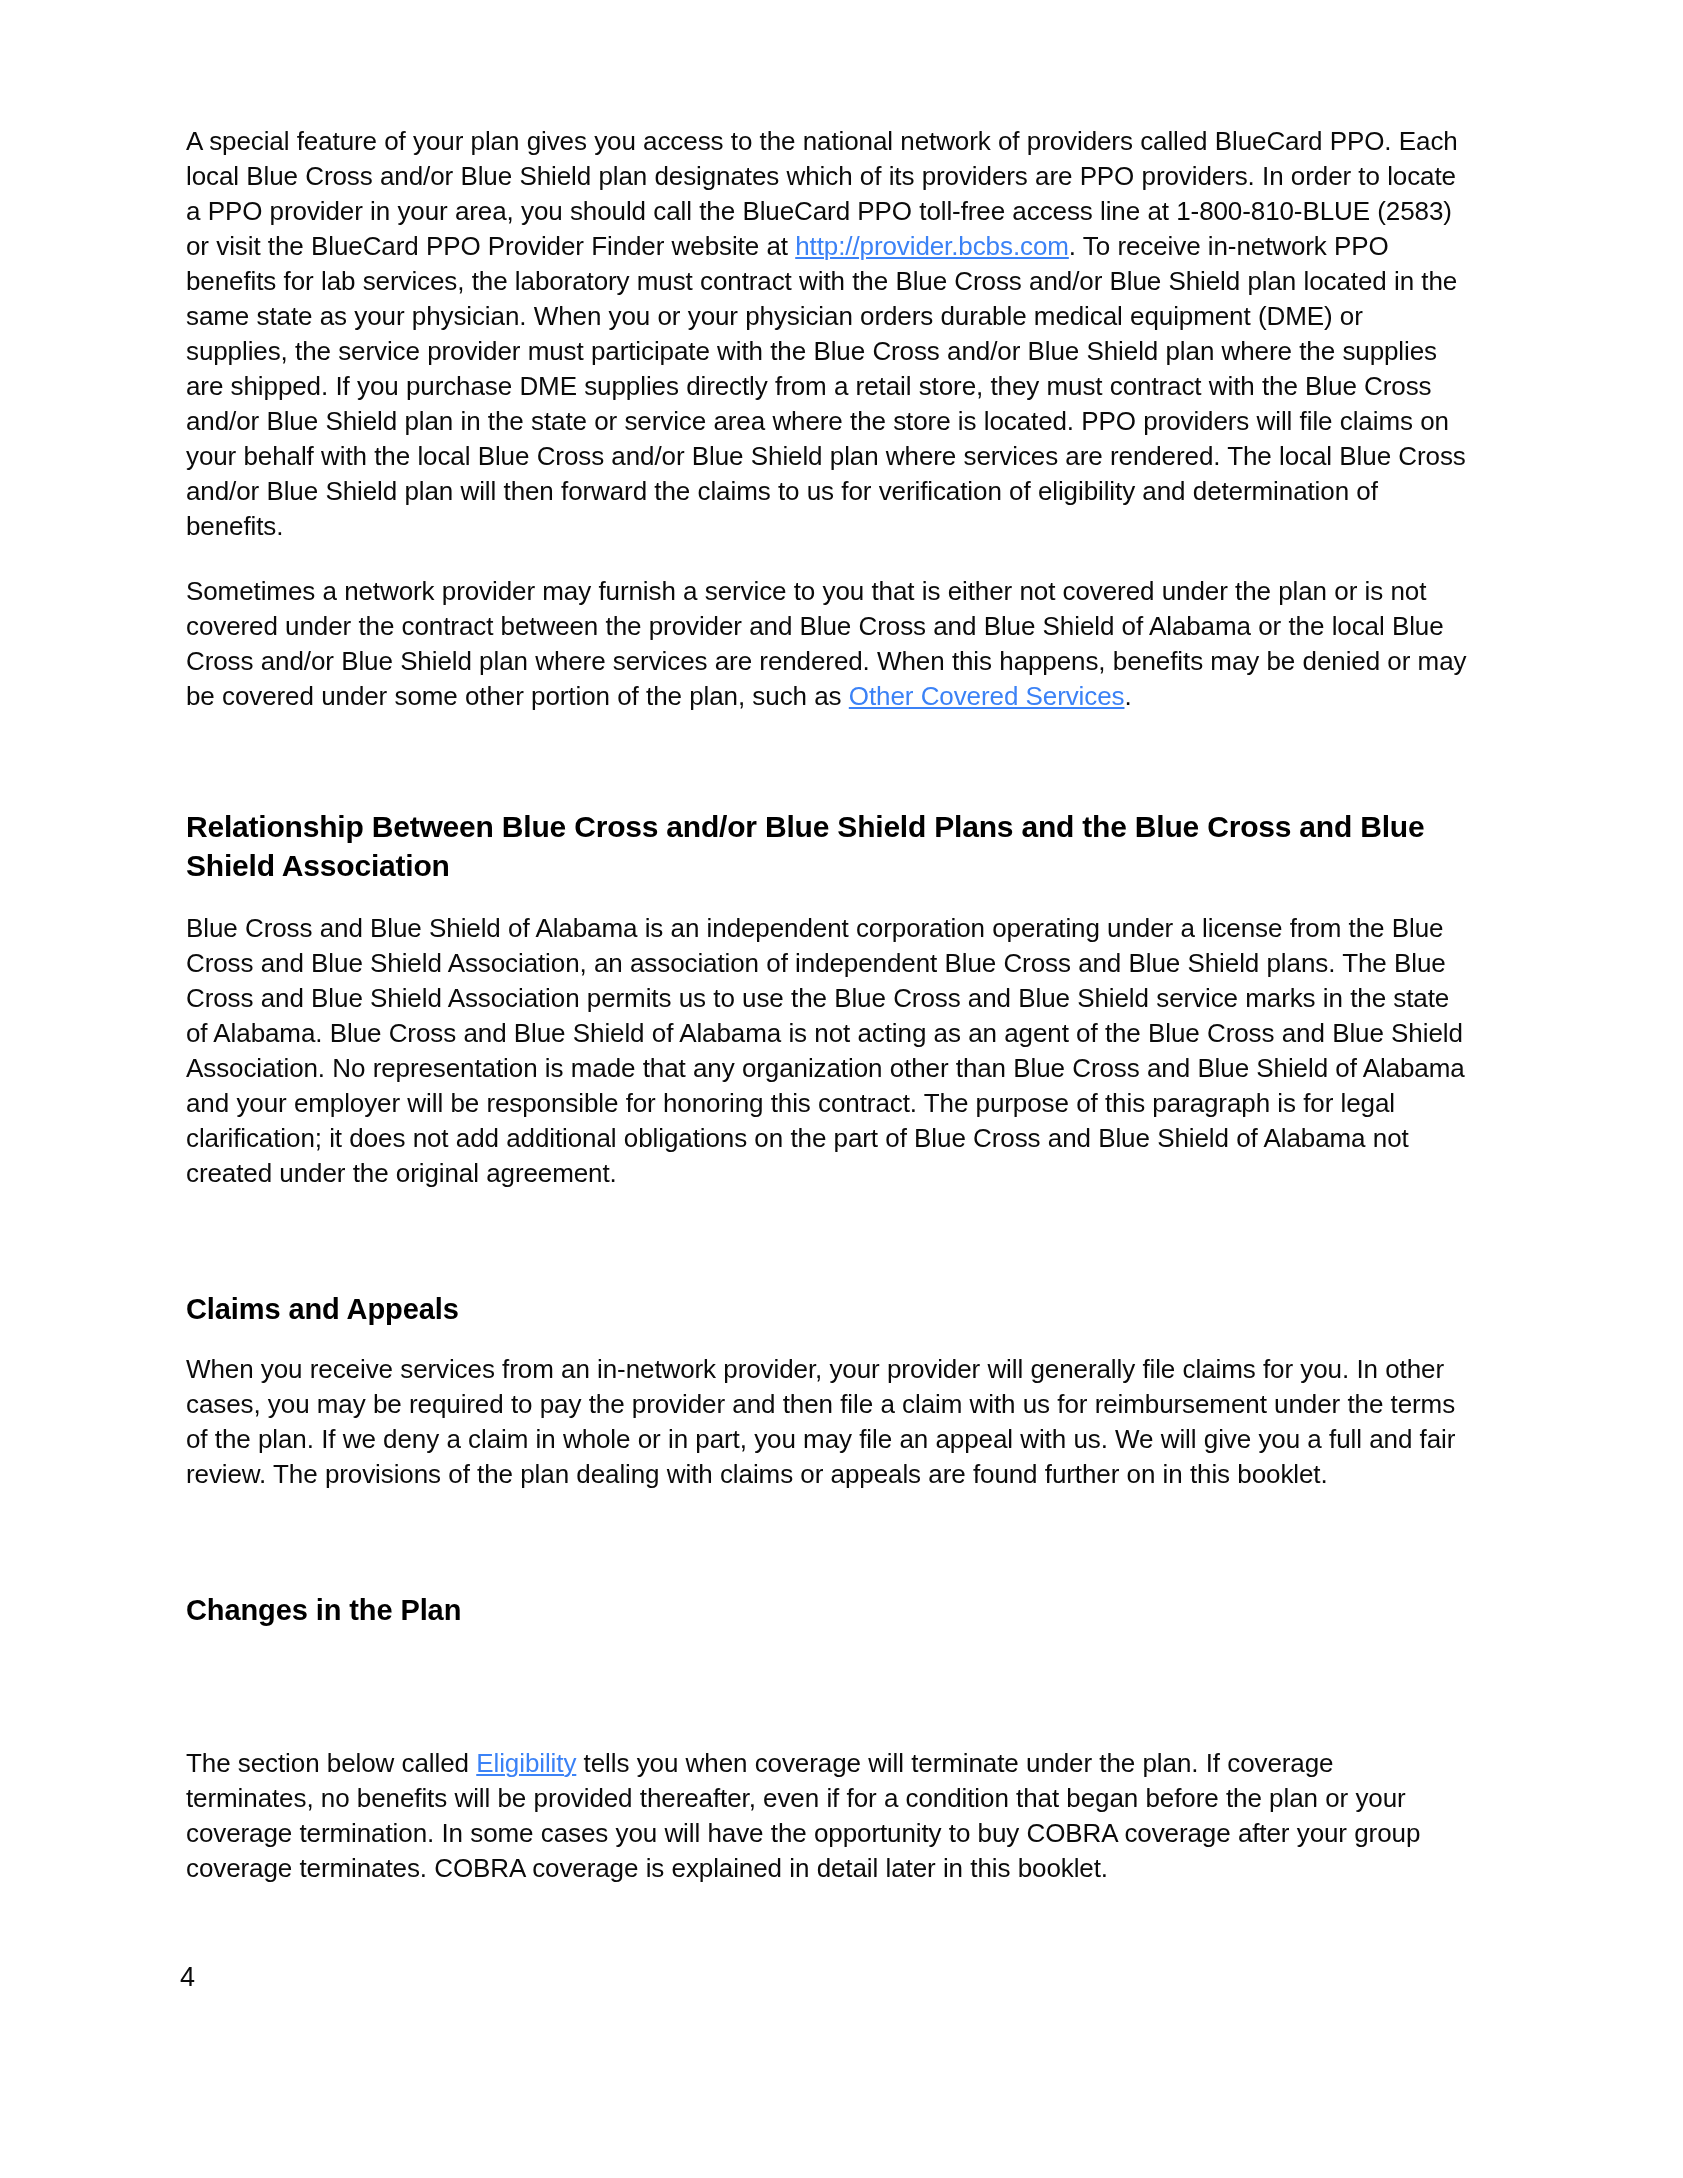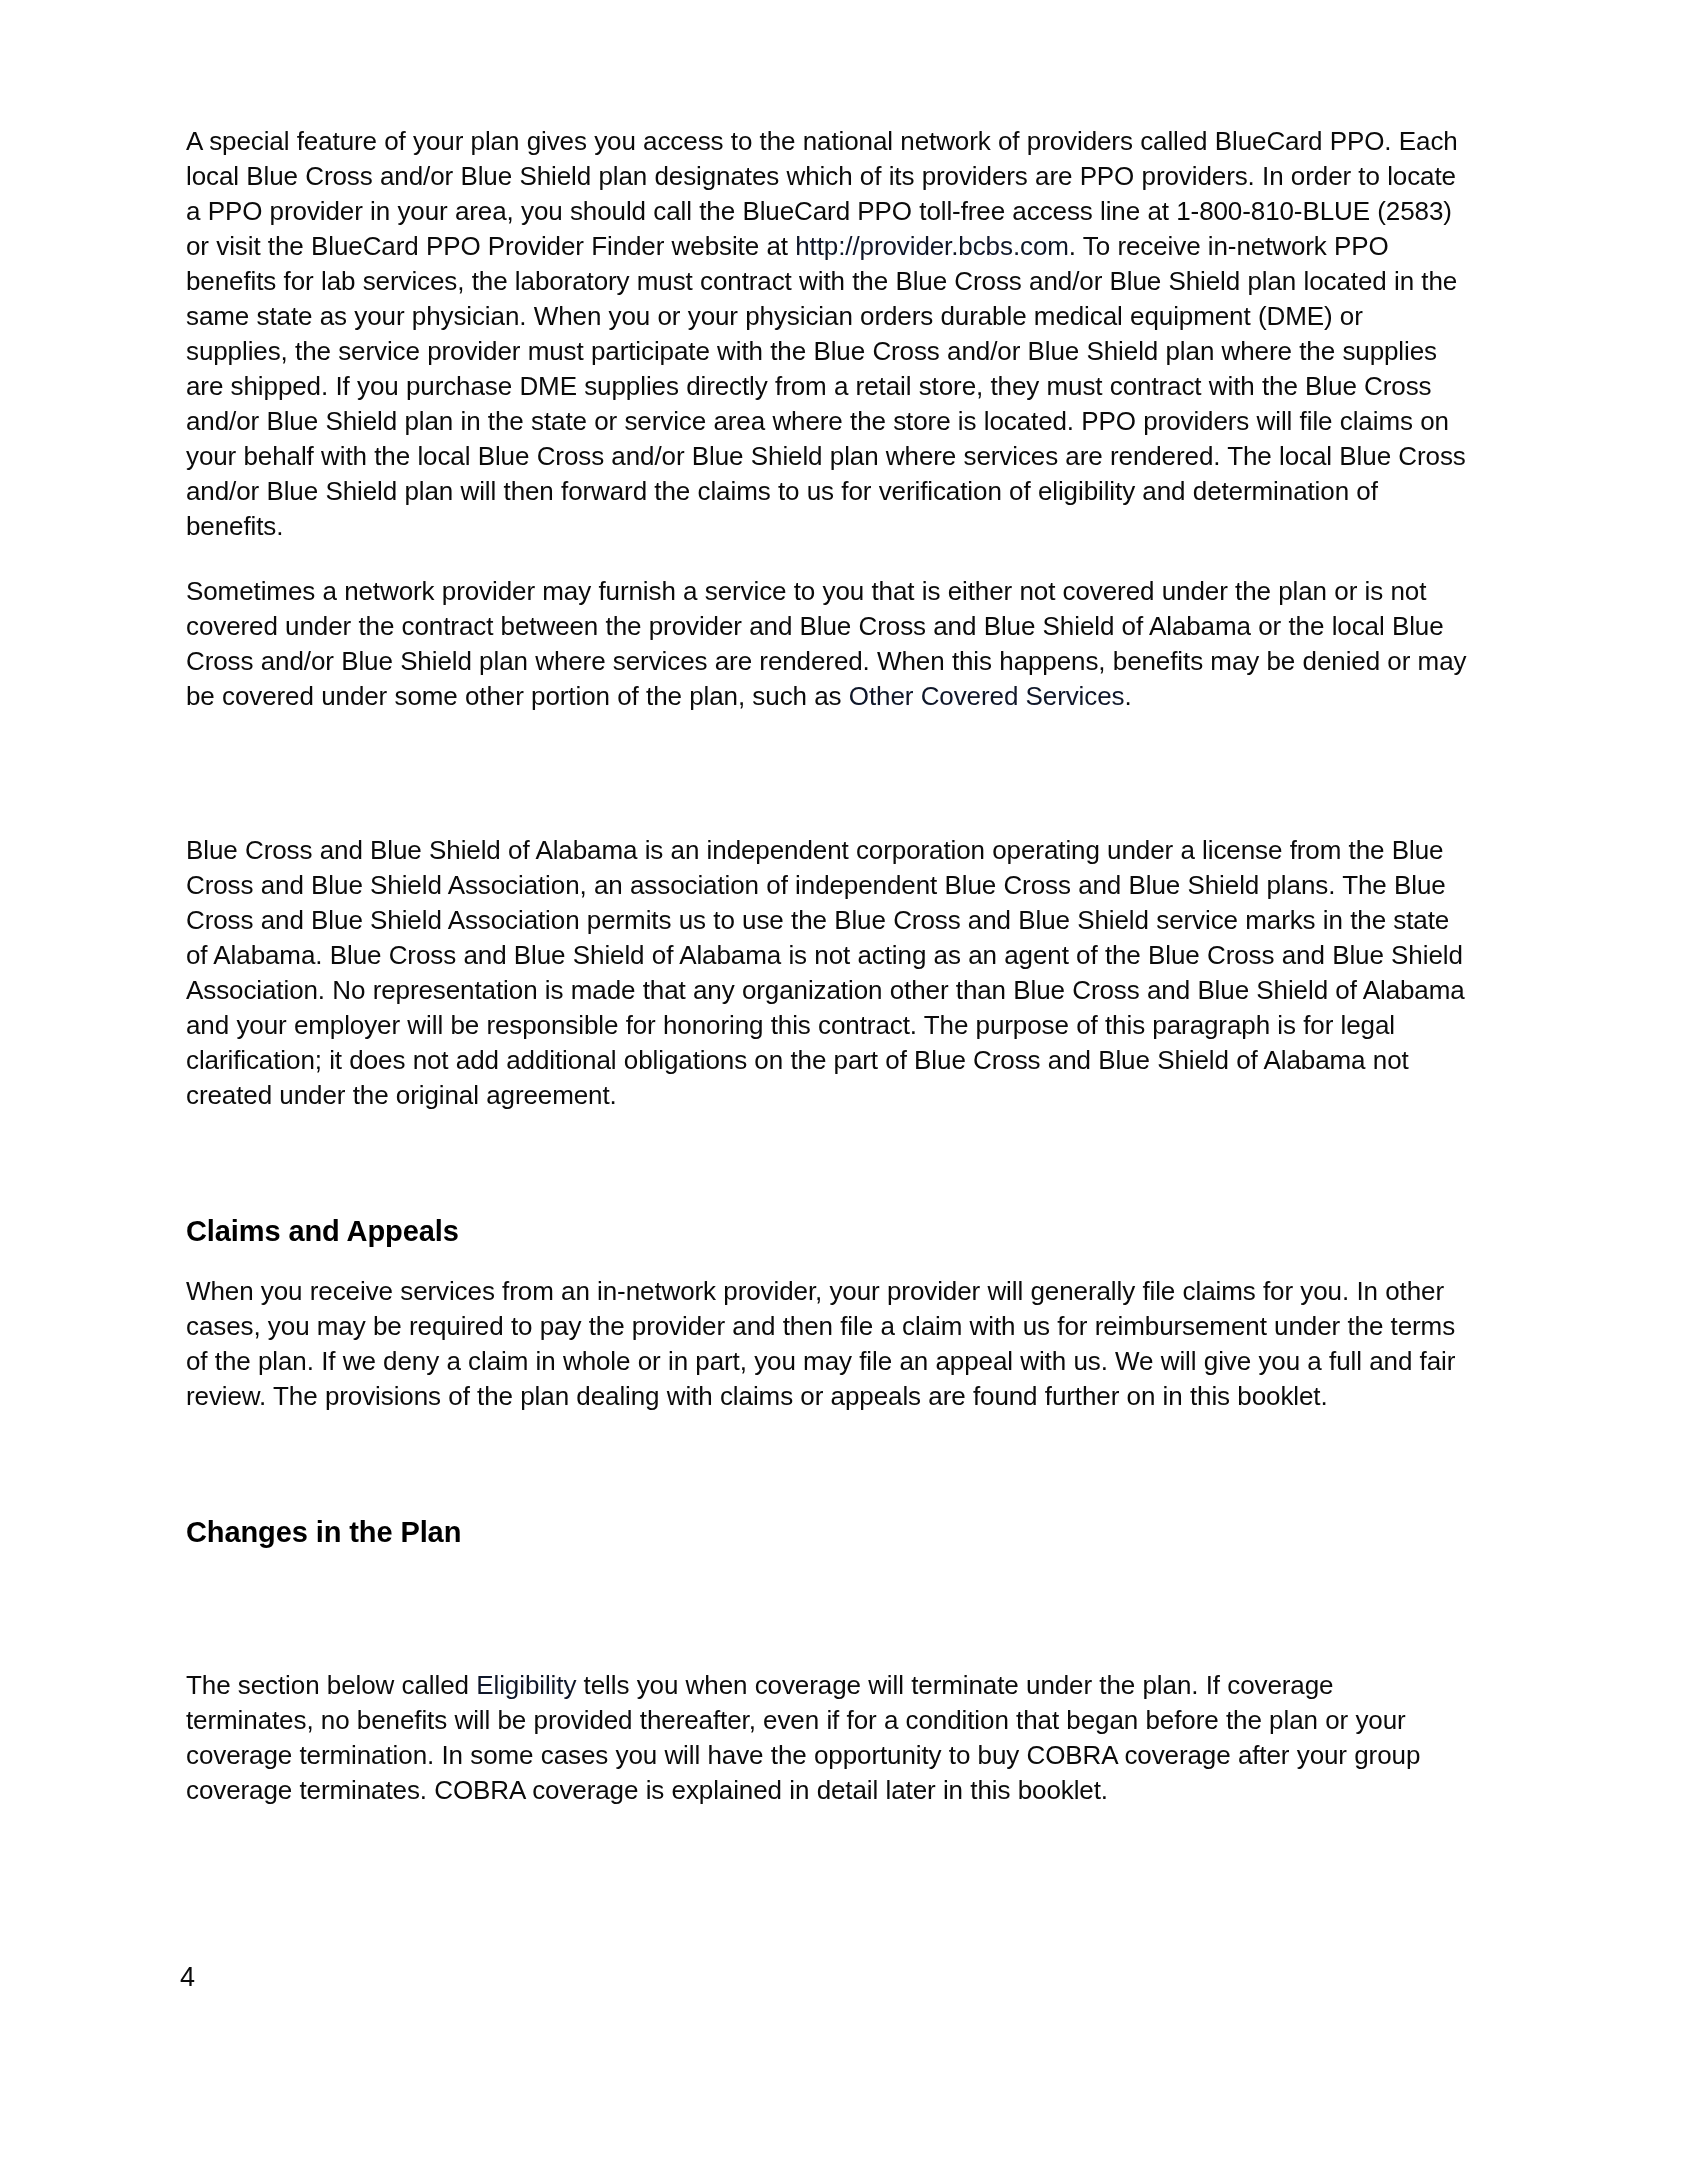--- a/index.html
+++ b/index.html
@@ -38,21 +38,22 @@
     letter-spacing: -0.1px;
     text-align: left;
     color: #0b0b0b;
     word-spacing: 0.2px;
   }
 
   .it { font-style: italic; }
 
   a.doclink,
   .doclink {
-    color: #0f172a;
+    color: #3b82f6;
+    text-decoration: underline;
     text-decoration-thickness: 2px;
     text-underline-offset: 2px;
   }
 
   h1.major-heading {
     margin: 0;
     font-size: 30px;
     line-height: 39px;
     font-weight: bold;
     letter-spacing: -0.2px;
@@ -98,20 +99,21 @@
 
   <div class="content">
 
 
     <p class="body-text"><span>A special feature of your plan gives you access to the national network of providers called BlueCard PPO.  Each local Blue Cross and/or Blue Shield plan designates which of its providers are PPO providers.   In order to locate a PPO provider in your area, you should call the BlueCard PPO toll-free access line at 1-800-810-BLUE (2583) or visit the BlueCard PPO Provider Finder website at </span><span class="doclink">http://provider.bcbs.com</span><span>.  To receive in-network PPO benefits for lab services, the laboratory must contract with the Blue Cross and/or Blue Shield plan located in the same state as your physician.   When you or your physician orders durable medical equipment (DME) or supplies, the service provider must participate with the Blue Cross and/or Blue Shield plan where the supplies are shipped.   If you purchase DME supplies directly from a retail store, they must contract with the Blue Cross and/or Blue Shield plan in the state or service area where the store is located.   PPO providers will file claims on your behalf with the local Blue Cross and/or Blue Shield plan where services are rendered.   The local Blue Cross and/or Blue Shield plan will then forward the claims to us for verification of eligibility and determination of benefits.</span></p>
 
     <p class="body-text"><span>Sometimes a network provider may furnish a service to you that is either not covered under the plan or is not covered under the contract between the provider and Blue Cross and Blue Shield of Alabama or the local Blue Cross and/or Blue Shield plan where services are rendered.   When this happens, benefits may be denied or may be covered under some other portion of the plan, such as </span><span class="doclink">Other Covered Services</span><span>.</span></p>
 
     <div class="gap-before-major"></div>
 
+    <h1 class="major-heading">Relationship Between Blue Cross and/or Blue Shield Plans and the Blue Cross and Blue Shield Association</h1>
 
     <div class="gap-after-major"></div>
 
     <p class="body-text">Blue Cross and Blue Shield of Alabama is an independent corporation operating under a license from the Blue Cross and Blue Shield Association, an association of independent Blue Cross and Blue Shield plans.  The Blue Cross and Blue Shield Association permits us to use the Blue Cross and Blue Shield service marks in the state of Alabama.   Blue Cross and Blue Shield of Alabama is not acting as an agent of the Blue Cross and Blue Shield Association.   No representation is made that any organization other than Blue Cross and Blue Shield of Alabama and your employer will be responsible for honoring this contract.  The purpose of this paragraph is for legal clarification; it does not add additional obligations on the part of Blue Cross and Blue Shield of Alabama not created under the original agreement.</p>
 
     <div class="gap-before-sub"></div>
 
     <h2 class="sub-heading">Claims and Appeals</h2>
 
     <div class="gap-after-sub"></div>

